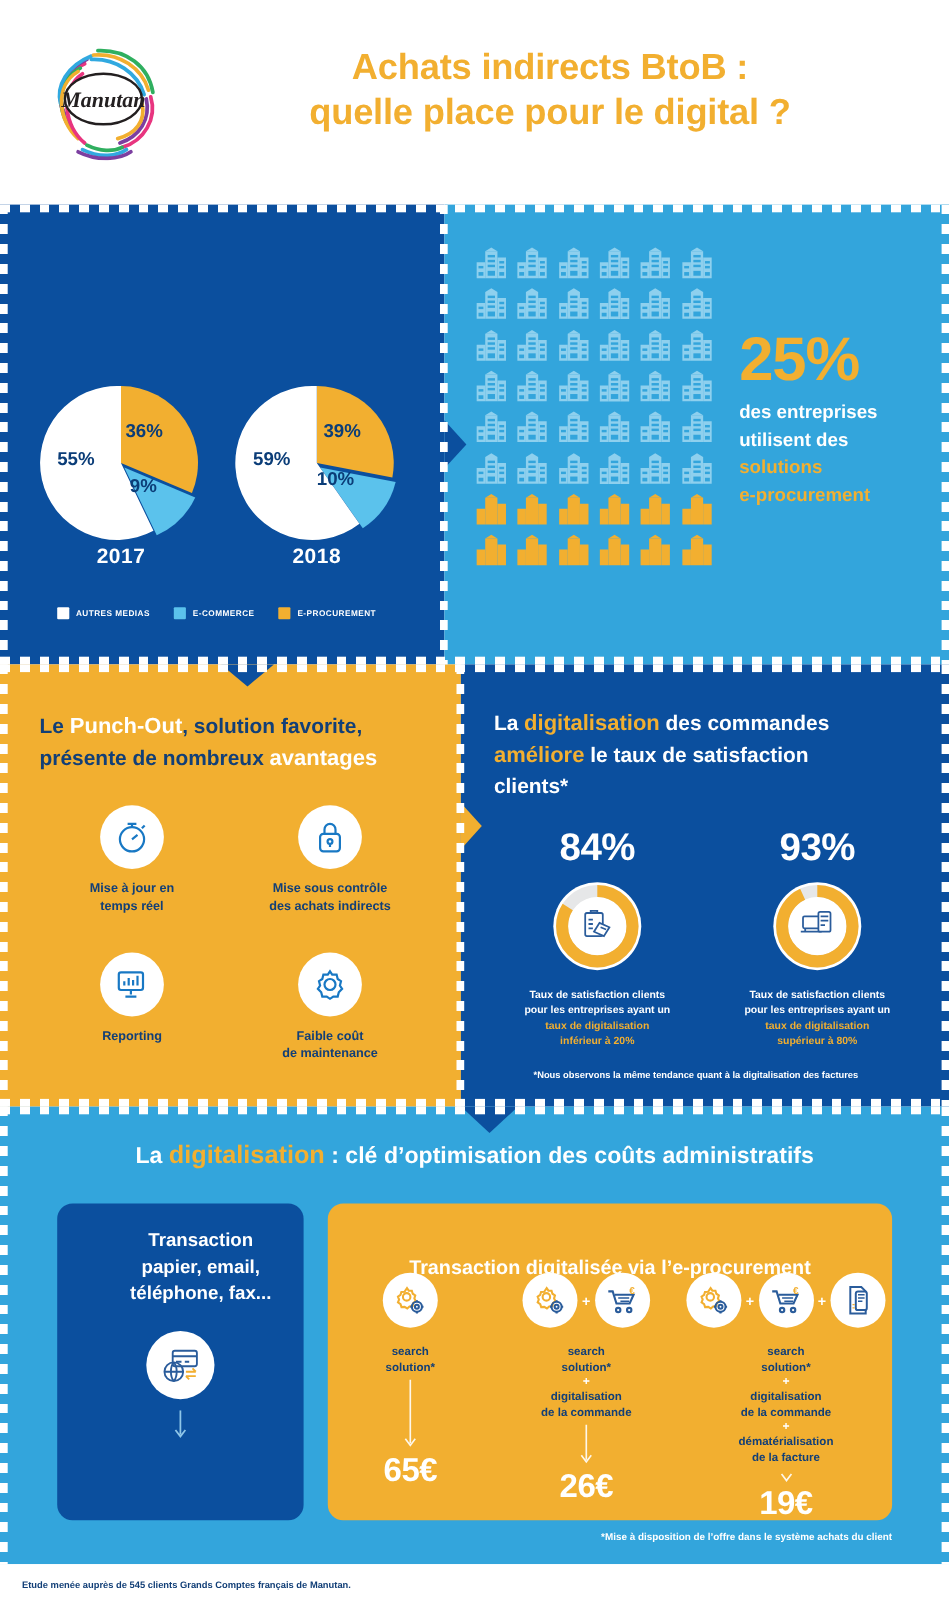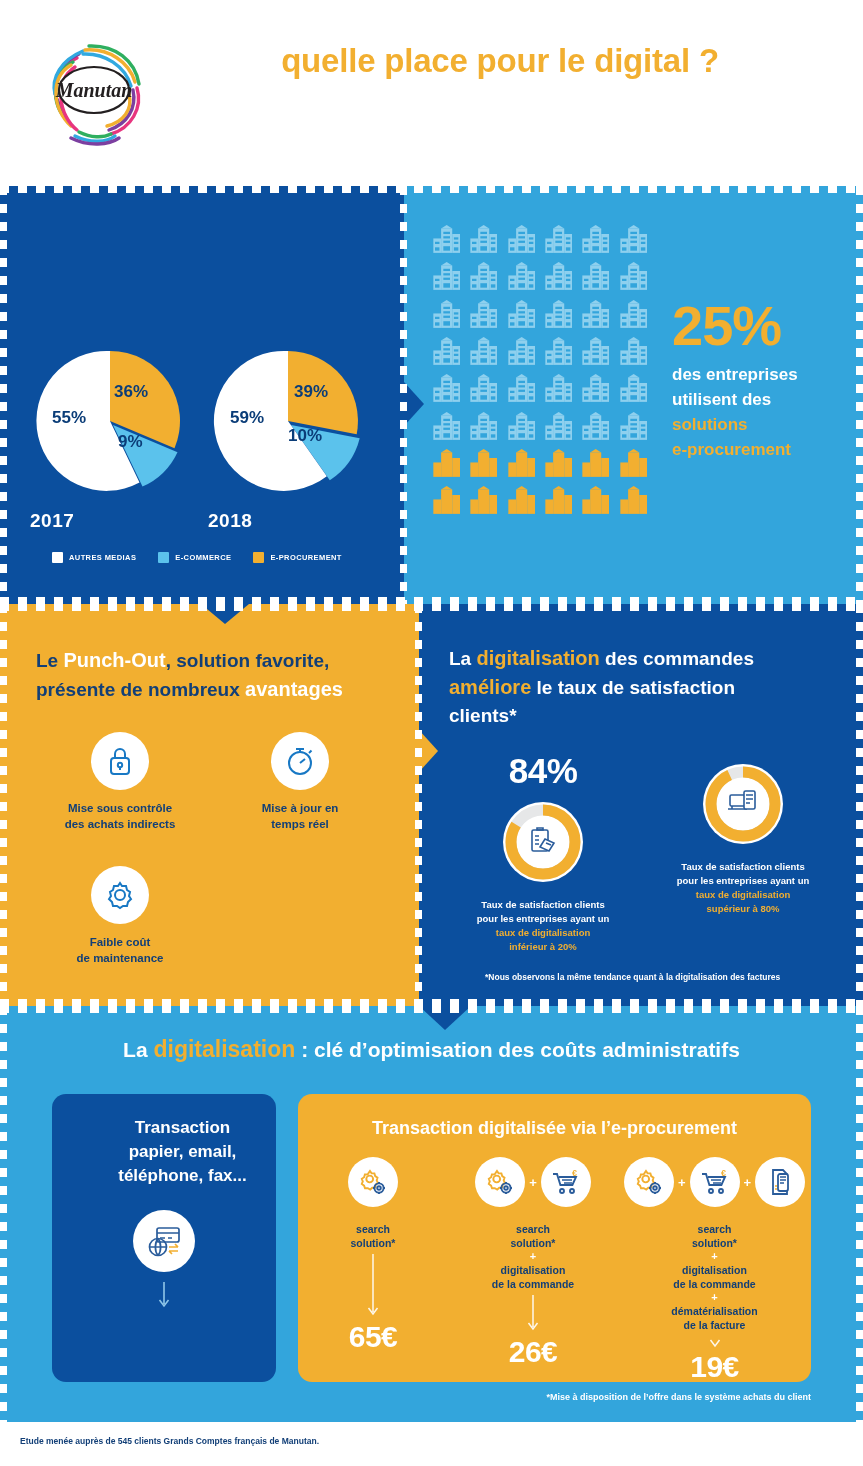--- a/index.html
+++ b/index.html
@@ -38,22 +38,22 @@
                  border-top:22px solid transparent; border-bottom:22px solid transparent;
                  border-left:20px solid #0B4F9E; z-index:5; }
 
   .b1-head { position:absolute; left:36px; top:36px; width:350px;
              color:#ffffff; font-size:22px; line-height:31px; font-weight:600; }
   .b1-head .hl { color:#F2AF30; font-weight:bold; font-size:24px; }
 
   .pies { position:absolute; left:30px; top:160px; width:360px; height:200px; }
   .pie-block { position:absolute; top:0; width:160px; }
   .pie-svg { display:block; }
-  .pie-year { color:#ffffff; font-size:19px; font-weight:bold;
-              margin-top:14px; letter-spacing:0.5px; }
+  .pie-year { text-align:center; color:#ffffff; font-size:19px; font-weight:bold;
+              letter-spacing:0.5px; }
   .pie-lab { position:absolute; color:#0B3D78; font-weight:bold; font-size:17px; }
 
   .legend { position:absolute; left:52px; top:366px; display:flex; gap:22px; align-items:center; }
   .lg-item { display:flex; align-items:center; gap:6px; }
   .lg-sw { width:11px; height:11px; border-radius:1px; display:block; }
   .lg-tx { color:#ffffff; font-size:7.5px; font-weight:bold; letter-spacing:0.4px; }
 
   
   .bgrid { position:absolute; left:26px; top:38px; width:220px;
            display:grid; grid-template-columns:repeat(6, 1fr); gap:4px 4px; }
@@ -111,21 +111,21 @@
   .card-paper { position:absolute; left:52px; top:88px; width:224px; height:288px;
                 background:#0B4F9E; border-radius:14px; text-align:center; padding-top:22px; }
   .cp-title { color:#ffffff; font-size:17px; font-weight:bold; line-height:24px;margin-left:37px; }
   .cp-circ { width:62px; height:62px; border-radius:50%; background:#ffffff;
              margin:22px auto 0; display:flex; align-items:center; justify-content:center; }
   .cp-arrow { margin:10px auto 0; display:block; }
   .cp-price { color:#ffffff; font-size:31px; font-weight:bold; margin-top:4px; letter-spacing:-0.5px; }
 
   .card-digi { position:absolute; left:298px; top:88px; width:513px; height:288px;
                background:#F2AF30; border-radius:14px; }
-  .cd-title { text-align:center; color:#ffffff; font-size:18px; font-weight:bold; padding-top:24px; }
+  .cd-title { text-align:center; color:#ffffff; font-size:18px; font-weight:bold; padding-top:24px;margin-top:24px; }
   .steps { position:absolute; left:0; top:58px; width:513px; display:flex; }
   .step { text-align:center; }
   .step-icons { display:flex; align-items:center; justify-content:center; gap:4px; height:60px; }
   .ic-circ { width:50px; height:50px; border-radius:50%; background:#fff;
              display:flex; align-items:center; justify-content:center; }
   .plus { color:#ffffff; font-size:13px; font-weight:bold; }
   .step-lines { margin-top:10px; color:#123F77; font-size:10.5px; font-weight:bold; line-height:14px; }
   .step-plus { color:#ffffff; font-size:11px; line-height:13px; font-weight:bold; }
   .step-arrow { display:block; margin:4px auto 0; }
   .step-price { color:#ffffff; font-size:30px; font-weight:bold; letter-spacing:-0.5px; }
@@ -158,20 +158,21 @@
           <path d="M96 60 C100 76 90 88 74 92" stroke="#F2AF30"></path>
           <path d="M46 98 C58 104 70 104 78 100" stroke="#2FAF5F"></path>
           <path d="M42 102 C58 110 74 108 82 102" stroke="#31A9E0"></path>
           <path d="M38 104 C56 113 76 111 86 104" stroke="#7C3FA0"></path>
         </g>
         <ellipse cx="61" cy="56" rx="35" ry="23" fill="#ffffff" stroke="#231F20" stroke-width="2.2"></ellipse>
         <text x="61" y="63" text-anchor="middle" font-family="'Liberation Serif',serif" font-style="italic" font-weight="bold" font-size="20" fill="#231F20">Manutan</text>
       </svg>
     </div>
     <div class="head-title">
+      <div>Achats indirects BtoB :</div>
       <div>quelle place pour le digital ?</div>
     </div>
   </div>
 
   <div class="band1">
     <div class="perf-h" style="top:0;"></div>
     <div class="perf-h" style="top:411px;"></div>
     <div class="perf-v" style="left:0;"></div>
     <div class="perf-v" style="left:856px;"></div>
     <div class="perf-v" style="left:400px;"></div>
@@ -1130,47 +1131,59 @@
 
     <div class="b2-left">
       <div class="b2-head">
         <span>Le </span><b>Punch-Out</b><span>, solution favorite,</span><br>
         <span>présente de nombreux </span><b>avantages</b>
       </div>
       <div class="adv-grid">
 
         <div class="adv">
           <div class="adv-circ">
+            <svg width="34" height="34" viewBox="0 0 34 34" fill="none" stroke="#1878C4" stroke-width="2">
+              <circle cx="17" cy="19" r="11"></circle>
+                <path d="M13 5h8M17 5v3M17 19l5-4"></path>
+                <path d="M26 9l2.5-2.5"></path>
+            </svg>
+          </div>
+          <div class="adv-lab">
+            <span>Mise à jour en</span><br>
+            <span>temps réel</span>
+          </div>
+        </div>
+
+        <div class="adv">
+          <div class="adv-circ">
             <svg width="32" height="34" viewBox="0 0 32 34" fill="none" stroke="#1878C4" stroke-width="2">
               <rect x="7" y="14" width="18" height="16" rx="3"></rect>
               <path d="M11 14v-4a5 5 0 0110 0v4"></path>
                 <circle cx="16" cy="21" r="2.2"></circle>
                 <path d="M16 23v3"></path>
             </svg>
           </div>
           <div class="adv-lab">
             <span>Mise sous contrôle</span><br>
             <span>des achats indirects</span>
           </div>
         </div>
 
         <div class="adv">
           <div class="adv-circ">
-            <svg width="34" height="34" viewBox="0 0 34 34" fill="none" stroke="#1878C4" stroke-width="2">
-              <circle cx="17" cy="19" r="11"></circle>
-                <path d="M13 5h8M17 5v3M17 19l5-4"></path>
-                <path d="M26 9l2.5-2.5"></path>
+            <svg width="34" height="32" viewBox="0 0 34 32" fill="none" stroke="#1878C4" stroke-width="2">
+              <rect x="5" y="5" width="22" height="16" rx="2"></rect>
+              <path d="M10 17v-4M14 17v-7M18 17v-5M22 17v-9"></path>
+                <path d="M16 21v4M11 27h10"></path>
             </svg>
           </div>
           <div class="adv-lab">
-            <span>Mise à jour en</span><br>
-            <span>temps réel</span>
-          </div>
-        </div>
-
+            <span>Reporting</span>
+          </div>
+        </div>
 
         <div class="adv">
           <div class="adv-circ">
             <svg width="34" height="34" viewBox="0 0 34 34" fill="none" stroke="#1878C4" stroke-width="2">
               <path d="M17 5l2 3h4l1 4 3 2-1 4 2 3-3 3-1 4h-4l-3 2-3-2H10l-1-4-3-3 2-3-1-4 3-2 1-4h4z"></path>
               <circle cx="17" cy="17" r="5"></circle>
             </svg>
           </div>
           <div class="adv-lab">
             <span>Faible coût</span><br>
@@ -1205,20 +1218,21 @@
           </svg>
           <div class="don-cap">
             <span>Taux de satisfaction clients</span><br>
             <span>pour les entreprises ayant un</span><br>
             <span class="o">taux de digitalisation</span><br>
             <span class="o">inférieur à 20%</span>
           </div>
         </div>
 
         <div class="don-col">
+          <div class="don-pct">93%</div>
           <svg class="don-svg" width="88" height="88" viewBox="0 0 88 88" aria-hidden="true">
             <circle cx="44" cy="44" r="40" fill="#FFFFFF"></circle>
             <circle cx="44" cy="44" r="32" fill="none" stroke="#E6E7E8" stroke-width="11"></circle>
             <circle cx="44" cy="44" r="32" fill="none" stroke="#F2AF30" stroke-width="11" stroke-dasharray="187 14.1" stroke-linecap="butt" transform="rotate(-90 44 44)"></circle>
             <circle cx="44" cy="44" r="26" fill="#FFFFFF"></circle>
             <g fill="none" stroke="#2A5C9B" stroke-width="1.6">
               <rect x="31" y="35" width="15" height="11" rx="1.4"></rect>
               <path d="M29 49h19M33 46v3"></path>
               <rect x="45" y="31" width="11" height="18" rx="1.6" fill="#FFFFFF"></rect>
               <path d="M47 35h7M47 39h7M47 43h4"></path>

